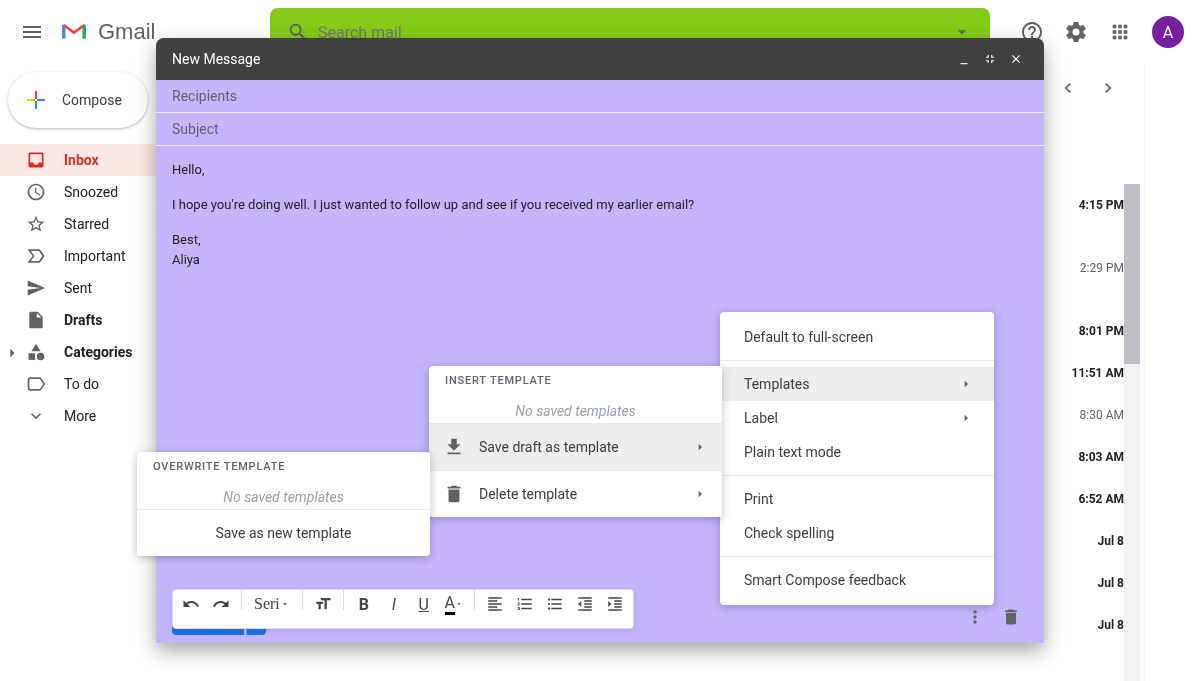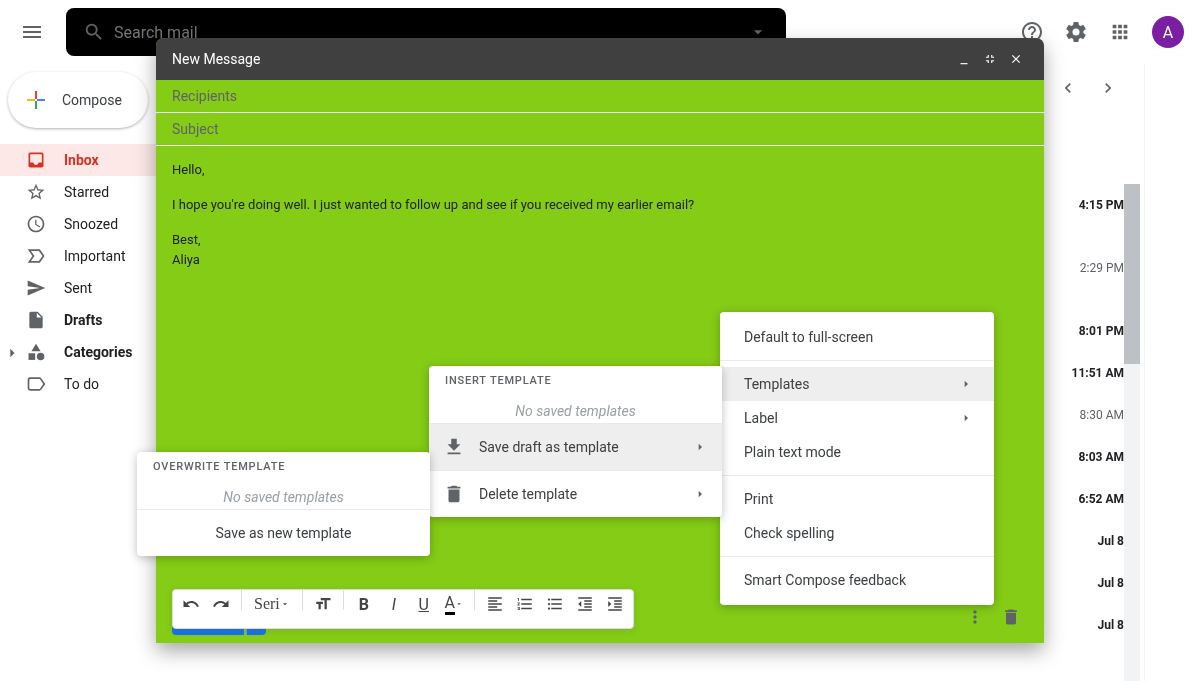--- a/index.html
+++ b/index.html
@@ -6,21 +6,21 @@
     body { width: 1200px; height: 681px; overflow: hidden; background: #fff; position: relative; }
 
     
     .header { height: 64px; display: flex; align-items: center; padding: 0 8px; border-bottom: 0px solid #f1f3f4; }
     .menu-btn { width: 48px; height: 48px; display: flex; align-items: center; justify-content: center; border-radius: 50%; cursor: pointer; }
     .menu-btn svg { fill: #5f6368; }
     .logo-wrap { display: flex; align-items: center; margin-left: 4px; min-width: 200px; }
     .logo-icon { width: 28px; height: 22px; margin-right: 10px; }
     .logo-text { font-size: 22px; color: #5f6368; font-family: 'Product Sans', Arial; }
     .search-wrap { flex: 1; max-width: 720px; margin-left: 10px; }
-    .search-bar { background: #000000; height: 48px; border-radius: 8px; display: flex; align-items: center; padding: 0 8px; }
+    .search-bar { background: #84cc16; height: 48px; border-radius: 8px; display: flex; align-items: center; padding: 0 8px; }
     .search-icon-btn { width: 40px; height: 40px; display: flex; align-items: center; justify-content: center; }
     .search-input { flex: 1; border: none; background: transparent; font-size: 16px; color: #5f6368; outline: none; }
     .search-options-btn { width: 40px; height: 40px; display: flex; align-items: center; justify-content: center; }
     .header-right { display: flex; align-items: center; margin-left: auto; gap: 4px; padding-right: 8px; }
     .hicon { width: 40px; height: 40px; display: flex; align-items: center; justify-content: center; border-radius: 50%; }
     .avatar { width: 32px; height: 32px; border-radius: 50%; background: #7b1fa2; color: #fff; display: flex; align-items: center; justify-content: center; font-size: 16px; margin-left: 8px; }
 
     
     .sidebar { position: absolute; left: 0; top: 64px; width: 256px; height: calc(100% - 64px); padding-top: 8px; }
     .compose-btn { margin: 0 0 16px 8px; height: 56px; width: 140px; border-radius: 28px; background: #fff; box-shadow: 0 1px 3px rgba(0,0,0,0.3); display: flex; align-items: center; padding-left: 16px; font-size: 14px; color: #3c4043; gap: 14px; }
@@ -45,21 +45,21 @@
     .mail-row .star { position: absolute; left: 48px; }
     .vscroll { position: absolute; right: 0; top: 120px; bottom: 0; width: 16px; background: #f1f3f4; }
     .vscroll-thumb { position: absolute; top: 0; width: 100%; height: 180px; background: #bdc1c6; border-radius: 0px; }
 
     
     .side-panel { position: absolute; right: 0; top: 64px; width: 56px; height: calc(100% - 64px); border-left: 1px solid #f1f3f4; display: flex; flex-direction: row; align-items: center; padding-top: 16px; gap: 24px; padding-left: 48px; }
     .side-icon { width: 20px; height: 20px; }
     .side-chevron { position: absolute; bottom: 12px; width: 28px; height: 28px; display: flex; align-items: center; justify-content: center; }
 
     
-    .compose-dialog { position: absolute; left: 156px; top: 38px; width: 888px; height: 605px; background: #84cc16; border-radius: 8px 8px 0 0; box-shadow: 0 8px 20px rgba(0,0,0,0.35); z-index: 100; display: flex; flex-direction: column; }
+    .compose-dialog { position: absolute; left: 156px; top: 38px; width: 888px; height: 605px; background: #c4b5fd; border-radius: 8px 8px 0 0; box-shadow: 0 8px 20px rgba(0,0,0,0.35); z-index: 100; display: flex; flex-direction: column; }
     .dlg-header { height: 42px; background: #404040; color: #fff; border-radius: 8px 8px 0 0; display: flex; align-items: center; padding: 0 16px; font-size: 14px; }
     .dlg-header .spacer { flex: 1; }
     .dlg-hbtn { width: 24px; height: 24px; display: flex; align-items: center; justify-content: center; margin-left: 2px; }
     .dlg-field { padding: 8px 16px; border-bottom: 1px solid #eceff1; font-size: 14px; color: #5f6368; }
     .dlg-body { flex: 1; padding: 14px 16px; font-size: 13px; color: #222; line-height: 1.6; }
     .dlg-body p { margin-bottom: 14px; }
 
     .format-toolbar { position: absolute; bottom: 52px; left: 172px; height: 40px; background: #fff; border: 1px solid #dadce0; border-radius: 4px; box-shadow: 0 2px 6px rgba(60,64,67,.15); display: flex; align-items: flex-start; padding: 0 4px; gap: 2px; z-index: 101; }
     .fmt-btn { width: 28px; height: 28px; display: flex; align-items: center; justify-content: center; border-radius: 4px; color: #444; }
     .fmt-sep { width: 1px; height: 20px; background: #dadce0; margin: 0 4px; }
@@ -92,20 +92,33 @@
     svg { display: block; }
   </style>
 </head>
 <body>
 
 <div class="header">
   <div class="menu-btn">
     <svg width="24" height="24" viewBox="0 0 24 24">
         <path d="M3 18h18v-2H3v2zm0-5h18v-2H3v2zm0-7v2h18V6H3z"></path>
       </svg>
+  </div>
+  <div class="logo-wrap">
+    <svg class="logo-icon" viewBox="0 0 52 40">
+      <path fill="#EA4335" d="M26 24L4 8v0l22 16 22-16v0z"></path>
+      <path fill="#FBBC05" d="M4 8v24h6V14l-6-6z"></path>
+      <path fill="#34A853" d="M48 8v24h-6V14l6-6z"></path>
+      <path fill="#C5221F" d="M4 8l22 16 22-16-22-5z" opacity="0"></path>
+      <path fill="#4285F4" d="M10 32V14l16 12 16-12v18" opacity="0"></path>
+      <path fill="#EA4335" d="M4 8l22 16L48 8l-4-3-18 13L8 5 4 8z"></path>
+      <rect x="4" y="8" width="6" height="24" fill="#4285F4"></rect>
+      <rect x="42" y="8" width="6" height="24" fill="#34A853"></rect>
+    </svg>
+    <span class="logo-text">Gmail</span>
   </div>
   <div class="search-wrap">
     <div class="search-bar">
       <div class="search-icon-btn">
         <svg width="22" height="22" viewBox="0 0 24 24" fill="#5f6368">
             <path d="M15.5 14h-.79l-.28-.27A6.471 6.471 0 0016 9.5 6.5 6.5 0 109.5 16c1.61 0 3.09-.59 4.23-1.57l.27.28v.79l5 4.99L20.49 19l-4.99-5zm-6 0C7.01 14 5 11.99 5 9.5S7.01 5 9.5 5 14 7.01 14 9.5 11.99 14 9.5 14z"></path>
           </svg>
       </div>
       <input class="search-input" placeholder="Search mail" style="">
       <div class="search-options-btn">
@@ -147,29 +160,29 @@
   </div>
 
   <div class="nav-item inbox">
     <svg viewBox="0 0 24 24">
         <path d="M19 3H5c-1.1 0-2 .9-2 2v14c0 1.1.9 2 2 2h14c1.1 0 2-.9 2-2V5c0-1.1-.9-2-2-2zm0 12h-4c0 1.66-1.35 3-3 3s-3-1.34-3-3H5V5h14v10z"></path>
       </svg>
     <span>Inbox</span>
   </div>
   <div class="nav-item">
     <svg viewBox="0 0 24 24">
+        <path d="M11.99 2C6.47 2 2 6.48 2 12s4.47 10 9.99 10C17.52 22 22 17.52 22 12S17.52 2 11.99 2zM12 20c-4.42 0-8-3.58-8-8s3.58-8 8-8 8 3.58 8 8-3.58 8-8 8zm.5-13H11v6l5.25 3.15.75-1.23-4.5-2.67z"></path>
+      </svg>
+    <span>Snoozed</span>
+  </div>
+  <div class="nav-item">
+    <svg viewBox="0 0 24 24">
         <path d="M22 9.24l-7.19-.62L12 2 9.19 8.63 2 9.24l5.46 4.73L5.82 21 12 17.27 18.18 21l-1.63-7.03L22 9.24zM12 15.4l-3.76 2.27 1-4.28-3.32-2.88 4.38-.38L12 6.1l1.71 4.04 4.38.38-3.32 2.88 1 4.28L12 15.4z"></path>
       </svg>
     <span>Starred</span>
-  </div>
-  <div class="nav-item">
-    <svg viewBox="0 0 24 24">
-        <path d="M11.99 2C6.47 2 2 6.48 2 12s4.47 10 9.99 10C17.52 22 22 17.52 22 12S17.52 2 11.99 2zM12 20c-4.42 0-8-3.58-8-8s3.58-8 8-8 8 3.58 8 8-3.58 8-8 8zm.5-13H11v6l5.25 3.15.75-1.23-4.5-2.67z"></path>
-      </svg>
-    <span>Snoozed</span>
   </div>
   <div class="nav-item">
     <svg viewBox="0 0 24 24">
         <path d="M4 18.99h12.04L21 12l-4.97-7H3.99l5 7-4.99 6.99z" fill="none" stroke="#5f6368" stroke-width="2"></path>
       </svg>
     <span>Important</span>
   </div>
   <div class="nav-item">
     <svg viewBox="0 0 24 24">
         <path d="M2.01 21L23 12 2.01 3 2 10l15 2-15 2z"></path>
@@ -191,20 +204,26 @@
         <circle cx="17.5" cy="17.5" r="4.5"></circle>
         <path d="M3 13.5h8v8H3z"></path>
       </svg>
     <span>Categories</span>
   </div>
   <div class="nav-item">
     <svg viewBox="0 0 24 24">
         <path d="M17.63 5.84C17.27 5.33 16.67 5 16 5L5 5.01C3.9 5.01 3 5.9 3 7v10c0 1.1.9 1.99 2 1.99L16 19c.67 0 1.27-.33 1.63-.84L22 12l-4.37-6.16z" fill="none" stroke="#5f6368" stroke-width="2"></path>
       </svg>
     <span>To do</span>
+  </div>
+  <div class="nav-item">
+    <svg viewBox="0 0 24 24">
+        <path d="M16.59 8.59L12 13.17 7.41 8.59 6 10l6 6 6-6z"></path>
+      </svg>
+    <span>More</span>
   </div>
 </div>
 
 <div class="main">
   <div class="toolbar">
     <div class="nav-arrow">
       <svg width="20" height="20" viewBox="0 0 24 24" fill="#5f6368">
           <path d="M15.41 7.41L14 6l-6 6 6 6 1.41-1.41L10.83 12z"></path>
         </svg>
     </div>

